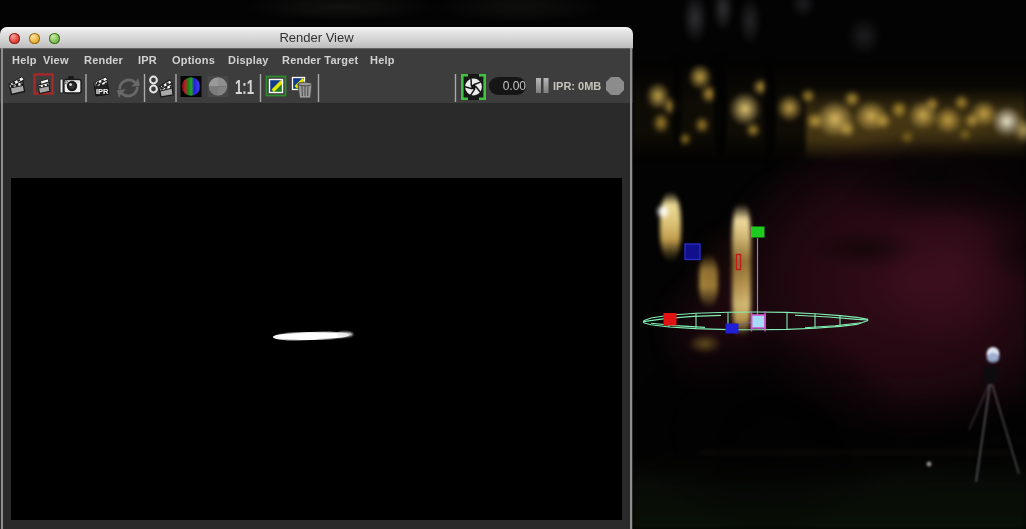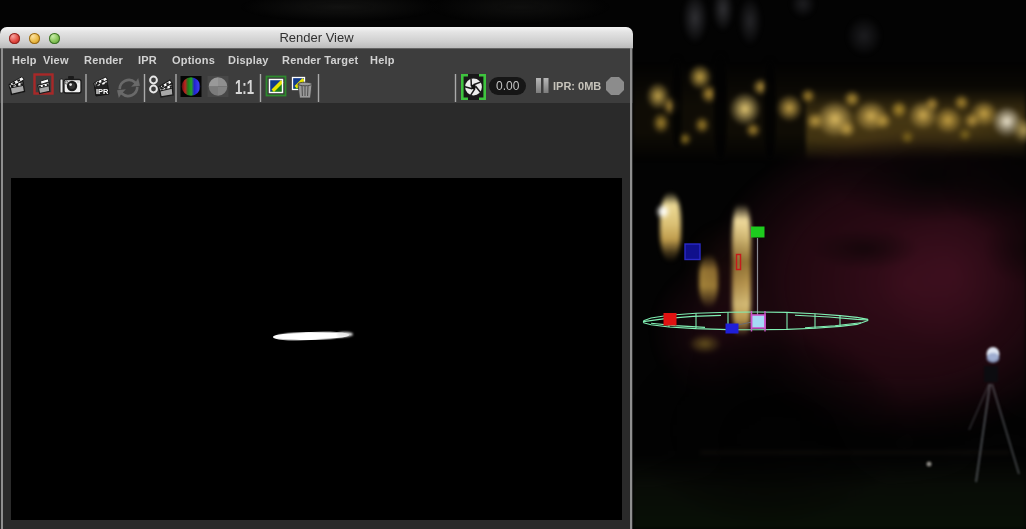--- a/index.html
+++ b/index.html
@@ -30,21 +30,21 @@
   
   #dd{position:absolute;left:322px;top:4px;width:131px;height:22px;border-radius:3px;
       background:linear-gradient(#9b9b9b,#7d7d7d 45%,#6e6e6e);
       border:1px solid #454545;box-sizing:border-box;}
   #dd .txt{position:absolute;left:8px;top:3px;font-size:12px;color:#f2f2f2;}
   #dd .btn{position:absolute;right:0;top:0;width:19px;height:20px;border-left:1px solid #525252;}
   #dd .tri{position:absolute;right:5px;top:8px;width:0;height:0;
       border-left:5px solid transparent;border-right:5px solid transparent;
       border-top:6px solid #e8e8e8;}
   #field{position:absolute;left:489px;top:6px;width:37px;height:18px;background:#161616;
-      border-radius:9px;color:#c4c4c4;font-size:12px;line-height:18px;padding-left:7px;box-sizing:border-box;}
+      border-radius:9px;color:#c4c4c4;font-size:12px;line-height:18px;padding-left:7px;box-sizing:border-box;text-align:right;}
   #iprtxt{position:absolute;left:553px;top:9px;font-size:11px;font-weight:bold;color:#c6c3ba;}
 </style>
 </head>
 <body>
 <div id="photo">
  <div id="bg" style="position:absolute;left:0;top:0;width:1026px;height:529px;filter:blur(2px);">
 
   <div style="position:absolute;left:660px;top:130px;width:366px;height:340px;background:radial-gradient(ellipse 60% 50% at 68% 45%,rgba(64,15,31,.85),rgba(46,11,22,.7) 55%,rgba(30,7,15,0) 94%);"></div>
   <div class="blob" style="left:880px;top:200px;width:140px;height:150px;background:radial-gradient(closest-side,rgba(76,19,38,.45),rgba(40,8,18,0));"></div>
   <div class="blob" style="left:650px;top:260px;width:130px;height:140px;background:radial-gradient(closest-side,rgba(56,13,28,.5),rgba(40,8,18,0));"></div>

